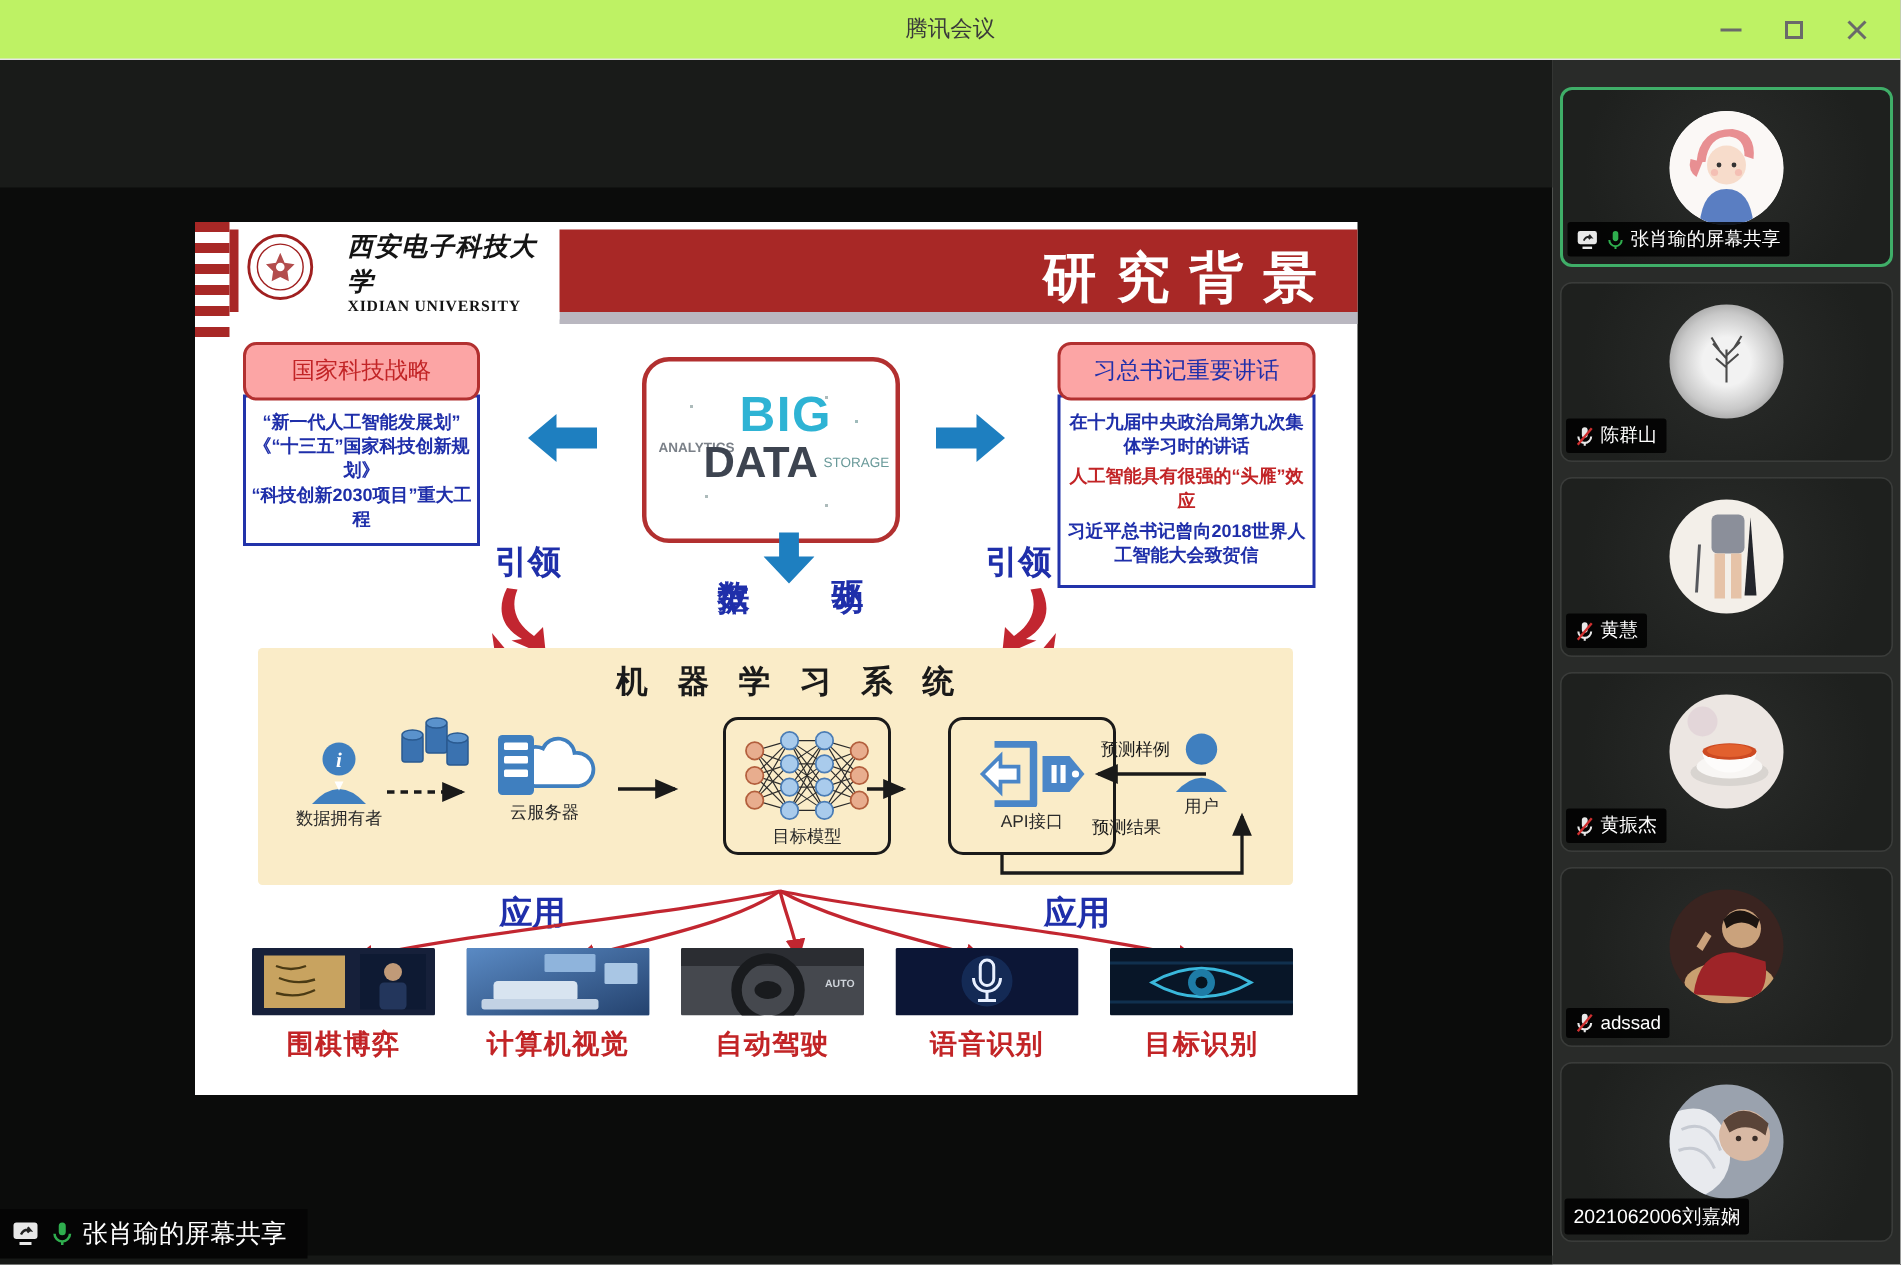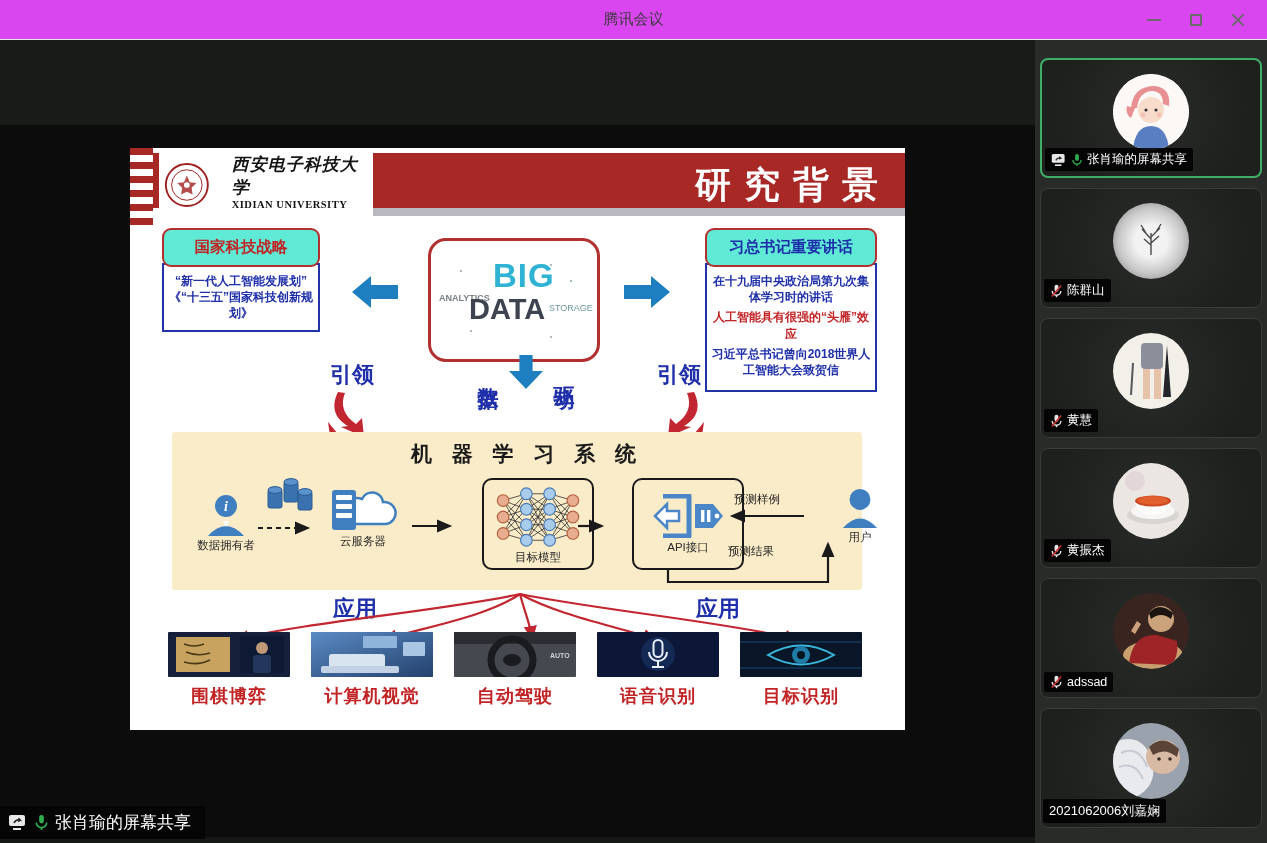--- a/index.html
+++ b/index.html
@@ -1,20 +1,20 @@
 <!DOCTYPE html>
 <html><head>
 <meta charset="utf-8">
 <style>
   * { margin:0; padding:0; box-sizing:border-box; }
   html,body { width:1267px; height:843px; overflow:hidden; font-family:"Liberation Sans",sans-serif; background:#fff; }
   .window { position:relative; width:1267px; height:843px; }
 
   
-  .titlebar { height:40px; background:#d946ef; display:flex; align-items:center; justify-content:center; position:relative; border-bottom:1px solid #e6e6e6; }
+  .titlebar { height:40px; background:#bef264; display:flex; align-items:center; justify-content:center; position:relative; border-bottom:1px solid #e6e6e6; }
   .window-title { font-size:15px; color:#3a3a3a; }
   .win-controls { position:absolute; right:8px; top:0; height:40px; display:flex; align-items:center; }
   .win-btn { width:42px; height:40px; display:flex; align-items:center; justify-content:center; cursor:pointer; }
   .min-glyph { width:14px; height:2px; background:#6a6a6a; }
   .max-glyph { width:12px; height:12px; border:2px solid #6a6a6a; }
   .close-glyph { position:relative; width:14px; height:14px; }
   .close-glyph::before,.close-glyph::after{ content:""; position:absolute; left:-1px; top:6px; width:16px; height:2px; background:#6a6a6a; }
   .close-glyph::before{ transform:rotate(45deg);} .close-glyph::after{ transform:rotate(-45deg);}
 
   
@@ -23,29 +23,29 @@
   .main-topband { position:absolute; left:0; top:0; width:100%; height:85px; background:#191b19; }
   .main-bottomband { position:absolute; left:0; bottom:0; width:100%; height:6px; background:#161816; }
 
   
   .slide { position:absolute; left:130px; top:108px; width:775px; height:582px; background:#ffffff; }
   .stripes { position:absolute; left:0; top:0; width:23px; height:78px;
     background:repeating-linear-gradient(180deg,#a82826 0 7px,#ffffff 7px 14px); }
   .banner { position:absolute; left:23px; top:5px; width:752px; height:55px; background:#a82826; }
   .slide-title { position:absolute; right:14px; top:8px; font-size:36px; font-weight:bold; color:#ffffff; letter-spacing:13px; }
   .gray-stripe { position:absolute; left:243px; top:60px; width:532px; height:8px; background:#b9b7c0; }
-  .logo-box { position:absolute; left:29px; top:2px; width:214px; height:63px; background:#ffffff; display:flex; align-items:flex-end; gap:21px; padding:3px 4px; }
+  .logo-box { position:absolute; left:29px; top:2px; width:214px; height:63px; background:#ffffff; display:flex; align-items:flex-start; gap:21px; padding:3px 4px; }
   .uni-cn { font-family:"Liberation Serif",serif; font-style:italic; font-weight:bold; font-size:17px; color:#141414; letter-spacing:1px; }
   .uni-en { font-family:"Liberation Serif",serif; font-weight:bold; font-size:10.5px; color:#141414; letter-spacing:0.5px; }
 
   
   .side-box { position:absolute; width:158px; }
   .side-box.left { left:32px; top:80px; }
   .side-box.right { left:575px; top:80px; width:172px; }
-  .box-header { position:relative; z-index:2; border:2px solid #b23030; border-radius:9px; background:#5eead4; color:#c22426; font-weight:bold; font-size:15.5px; text-align:center; padding:7px 2px; }
+  .box-header { position:relative; z-index:2; border:2px solid #b23030; border-radius:9px; background:#fca5a5; color:#c22426; font-weight:normal; font-size:15.5px; text-align:center; padding:7px 2px; }
   .side-box.right .box-header{ color:#1f2faa; }
   .box-body { border:2px solid #2233aa; background:#fff; margin-top:-4px; padding:8px 3px; font-size:12px; font-weight:bold; text-align:center; line-height:1.35; }
   .t-blue { color:#1f2faa; } .t-red { color:#c22426; }
   .side-box.right .box-body div{ margin-bottom:4px; }
 
   .cloud-box { position:absolute; left:298px; top:90px; width:172px; height:124px; border:3px solid #b23030; border-radius:18px; background:#fff; overflow:hidden; }
   .wc-analytics { position:absolute; left:8px; top:52px; font-size:9px; font-weight:bold; color:#7a8088; }
   .wc-big { position:absolute; left:62px; top:16px; font-size:33px; font-weight:bold; color:#2eb3d4; letter-spacing:1px; }
   .wc-data { position:absolute; left:38px; top:52px; font-size:29px; font-weight:bold; color:#3d4450; }
   .wc-storage { position:absolute; left:118px; top:62px; font-size:9px; font-weight:normal; color:#6a9a9a; }
@@ -72,21 +72,21 @@
   .ml-title { text-align:center; font-size:21px; font-weight:bold; color:#1a1a1a; letter-spacing:7px; padding-top:8px; }
   .ml-item { position:absolute; text-align:center; }
   .ml-label { font-size:11.5px; color:#2a2a2a; margin-top:2px; }
   .ml-owner { left:18px; top:62px; width:72px; }
   .ml-db { left:92px; top:44px; }
   .ml-server { left:148px; top:54px; width:86px; }
   .ml-box { position:absolute; border:2px solid #1a1a1a; border-radius:10px; width:112px; height:92px; top:46px; text-align:center; padding-top:6px;margin-left:22px; }
   .ml-box .ml-label { font-size:11.5px; font-weight:normal; }
   .mb-model { left:288px; }
   .mb-api { left:438px; padding-top:14px; }
-  .ml-user { left:662px; top:56px; width:52px; }
+  .ml-user { left:603px; top:56px; width:52px; }
   .ml-anno { position:absolute; font-size:11.5px; color:#1a1a1a; }
   .an-sample { left:562px; top:60px; }
   .an-result { left:556px; top:112px; }
   .ml-arrows { position:absolute; left:0; top:0; }
 
   
   .app-label { position:absolute; top:446px; font-size:22px; font-weight:bold; color:#1f2faa; }
   .app-label.l { left:203px; } .app-label.r { left:566px; }
   .fan { position:absolute; left:38px; top:444px; }
   .apps-row { position:absolute; left:38px; top:484px; width:694px; display:flex; justify-content:space-between; }
@@ -151,20 +151,21 @@
             <div class="uni-cn">西安电子科技大学</div>
             <div class="uni-en">XIDIAN UNIVERSITY</div>
           </div>
         </div>
 
         <div class="side-box left">
           <div class="box-header">国家科技战略</div>
           <div class="box-body">
             <div class="t-blue">“新一代人工智能发展划”</div>
             <div class="t-blue">《“十三五”国家科技创新规划》</div>
+            <div class="t-blue">“科技创新2030项目”重大工程</div>
           </div>
         </div>
 
         <div class="side-box right">
           <div class="box-header">习总书记重要讲话</div>
           <div class="box-body">
             <div class="t-blue">在十九届中央政治局第九次集体学习时的讲话</div>
             <div class="t-red">人工智能具有很强的“头雁”效应</div>
             <div class="t-blue">习近平总书记曾向2018世界人工智能大会致贺信</div>
           </div>

